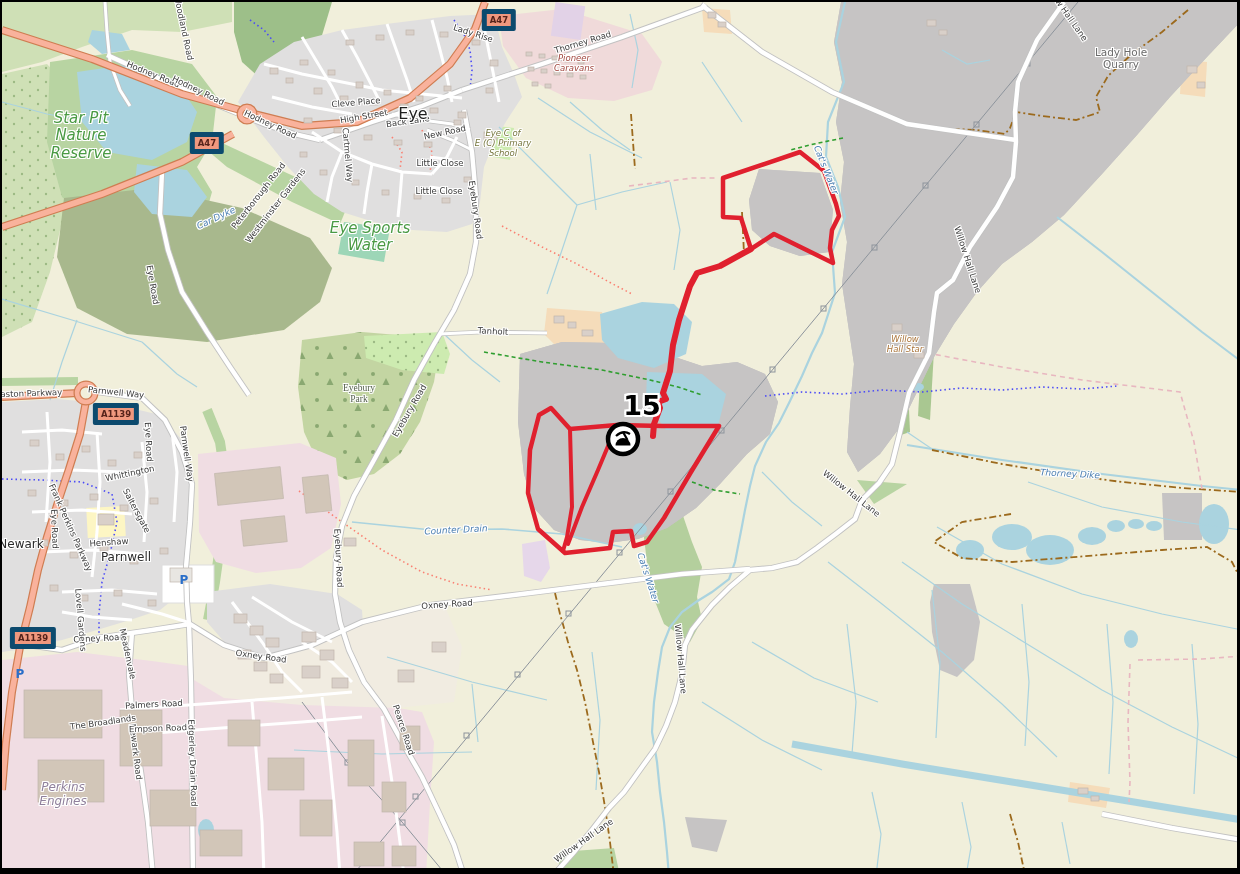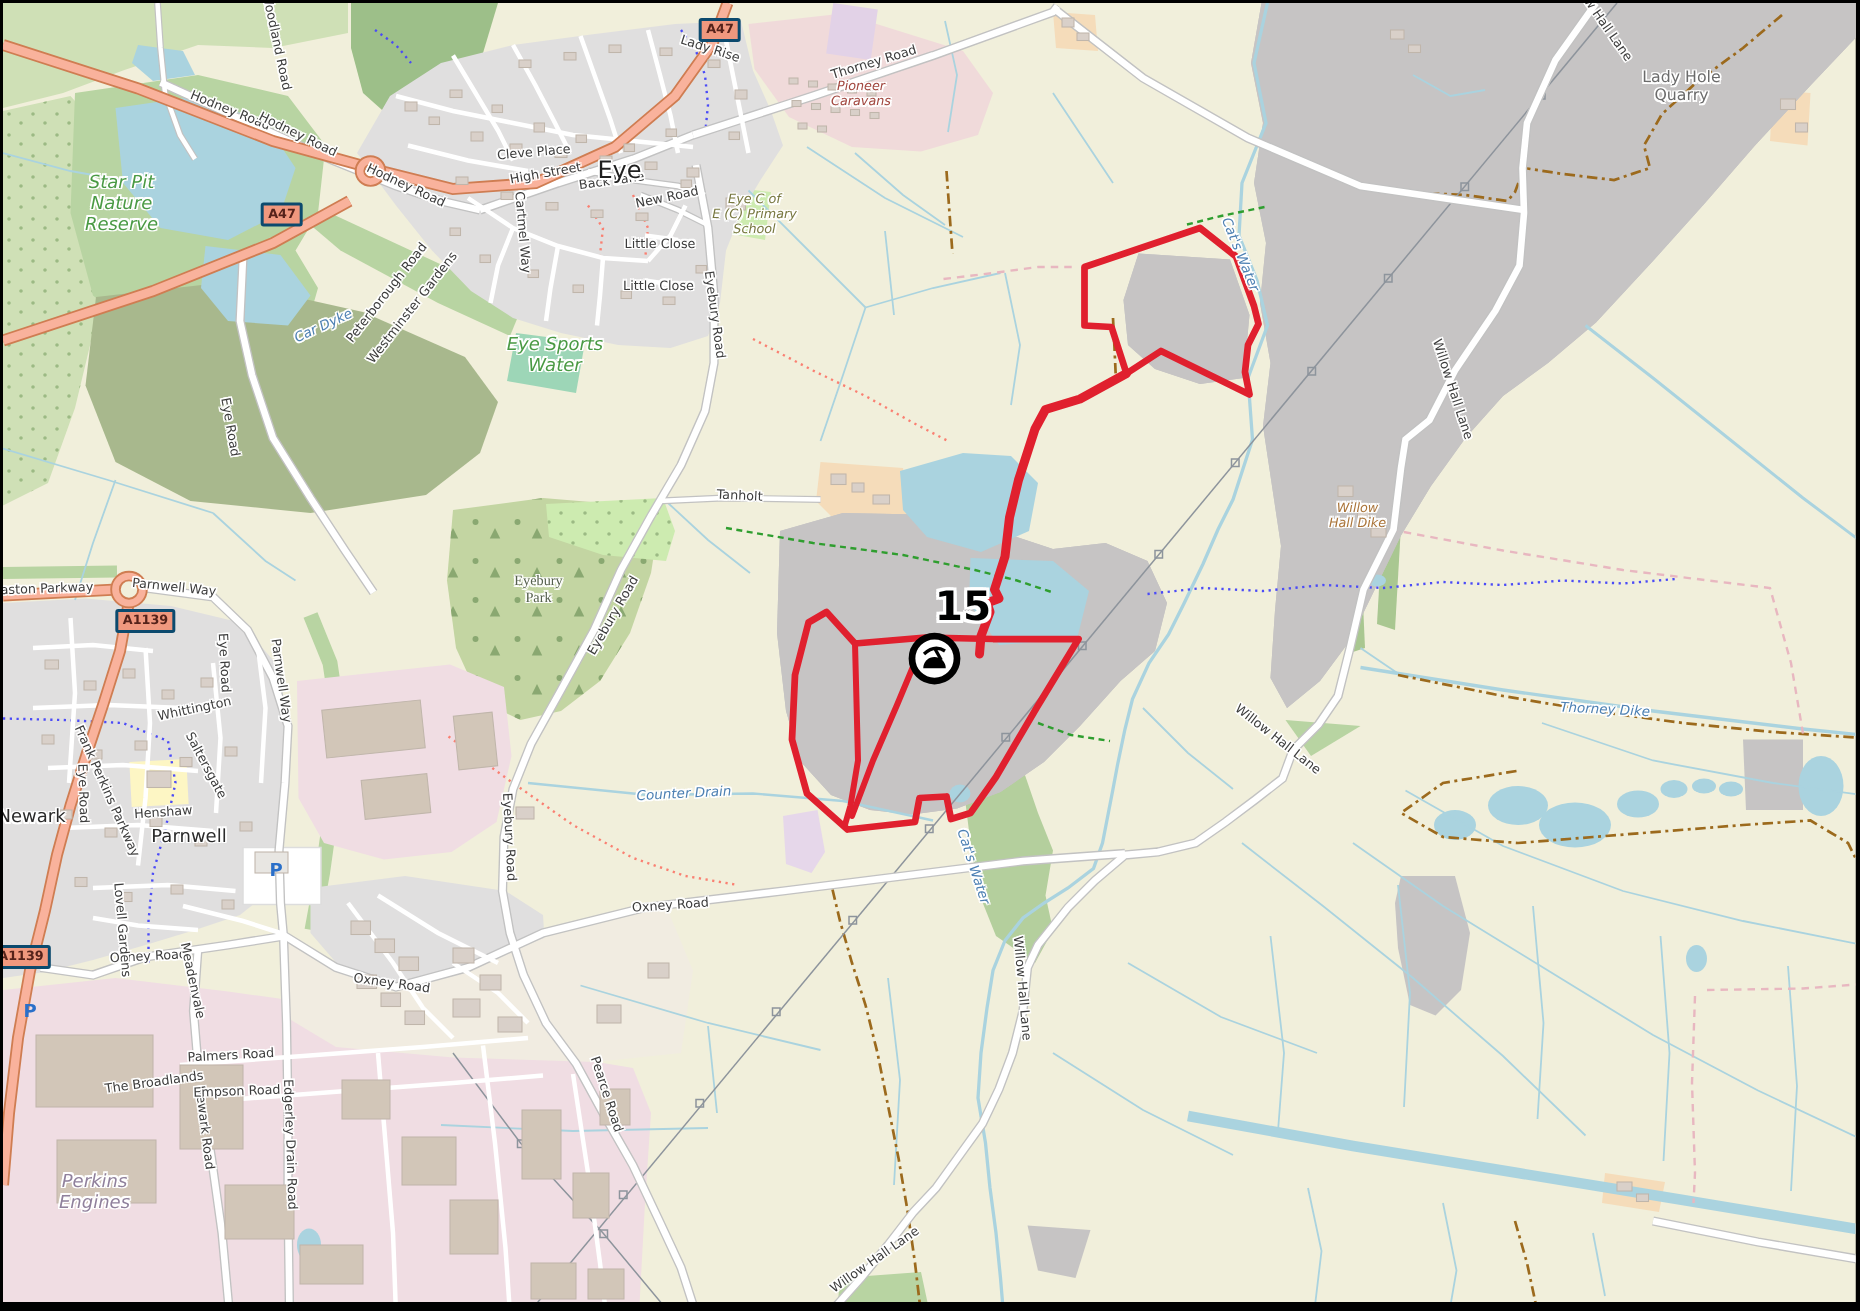--- a/index.html
+++ b/index.html
@@ -8,31 +8,31 @@
     box-sizing:border-box;font-family:"DejaVu Sans","Liberation Sans",sans-serif;}
   .map-frame svg{position:absolute;left:0;top:0;}
   .lyr{position:absolute;left:0;top:0;width:100%;height:100%;pointer-events:none;}
   .lbl{position:absolute;transform:translate(-50%,-50%) rotate(var(--r,0deg));
     white-space:pre;text-align:center;line-height:1.15;
     text-shadow:1px 0 0 #fff,-1px 0 0 #fff,0 1px 0 #fff,0 -1px 0 #fff,
       1px 1px 0 #fff,-1px -1px 0 #fff,1px -1px 0 #fff,-1px 1px 0 #fff;}
   .rd{font-size:8.5px;color:#3c3c3c;}
   .pl{font-size:16px;color:#1f1f1f;}
   .pl2{font-size:12px;color:#2a2a2a;}
-  .grn{font-size:12px;font-style:italic;color:#4a9a44;}
+  .grn{font-size:15px;font-style:italic;color:#4a9a44;}
   .park{font-size:9.5px;color:#55604d;font-family:Liberation Serif, serif;}
   .qry{font-size:10.5px;color:#6b6b6b;}
   .tour{font-size:8.5px;font-style:italic;color:#a1463e;}
   .sch{font-size:8.5px;font-style:italic;color:#77773f;}
   .ind{font-size:12px;font-style:italic;color:#90809c;}
   .farm{font-size:8.5px;font-style:italic;color:#aa7439;}
   .wat{font-size:9px;font-style:italic;color:#4d80b3;}
   .badge{position:absolute;transform:translate(-50%,-50%);
-    background:#f0987e;border:2px solid #0c4a6e;color:#55221a;
-    font-size:8.5px;font-weight:bold;padding:0 3px;border-radius:2px;line-height:12px;}
+    background:#f0987e;border:5px solid #0c4a6e;color:#55221a;
+    font-size:8.5px;font-weight:bold;padding:0 3px;border-radius:2px;line-height:12px;margin-left:19px;}
   .pk{position:absolute;transform:translate(-50%,-50%);color:#2a6fc9;
     font-size:12px;font-weight:bold;}
   .marker{position:absolute;width:38px;height:38px;transform:translate(-50%,-50%);}
   .marker-label{position:absolute;transform:translate(-50%,-50%);
     font-size:27px;font-weight:bold;color:#000;
     text-shadow:2px 0 0 #fff,-2px 0 0 #fff,0 2px 0 #fff,0 -2px 0 #fff,
       2px 2px 0 #fff,-2px -2px 0 #fff,2px -2px 0 #fff,-2px 2px 0 #fff,
       1px 0 0 #fff,-1px 0 0 #fff,0 1px 0 #fff,0 -1px 0 #fff;}
 </style>
 </head>
@@ -523,21 +523,21 @@
       <div class="lbl qry" style="left: 1119px; top: 56px; --r: 0deg;">Lady Hole
 Quarry</div>
       <div class="lbl tour" style="left: 572px; top: 62px; --r: 0deg;">Pioneer
 Caravans</div>
       <div class="lbl sch" style="left: 501px; top: 142px; --r: 0deg;">Eye C of
 E (C) Primary
 School</div>
       <div class="lbl ind" style="left: 61px; top: 793px; --r: 0deg;">Perkins
 Engines</div>
       <div class="lbl farm" style="left: 903px; top: 343px; --r: 0deg;">Willow
-Hall Dike</div>
+Hall Star</div>
       <div class="lbl wat" style="left: 454px; top: 528px; --r: -3deg;">Counter Drain</div>
       <div class="lbl wat" style="left: 214px; top: 216px; --r: -25deg;">Car Dyke</div>
       <div class="lbl wat" style="left: 824px; top: 168px; --r: 68deg;">Cat's Water</div>
       <div class="lbl wat" style="left: 646px; top: 576px; --r: 72deg;">Cat's Water</div>
       <div class="lbl wat" style="left: 1068px; top: 472px; --r: 3deg;">Thorney Dike</div>
     </div>
 <div class="lyr">
       <div class="badge" style="left: 186px; top: 141px;">A47</div>
       <div class="badge" style="left: 478px; top: 18px;">A47</div>
       <div class="badge" style="left: 95px; top: 412px;">A1139</div>

